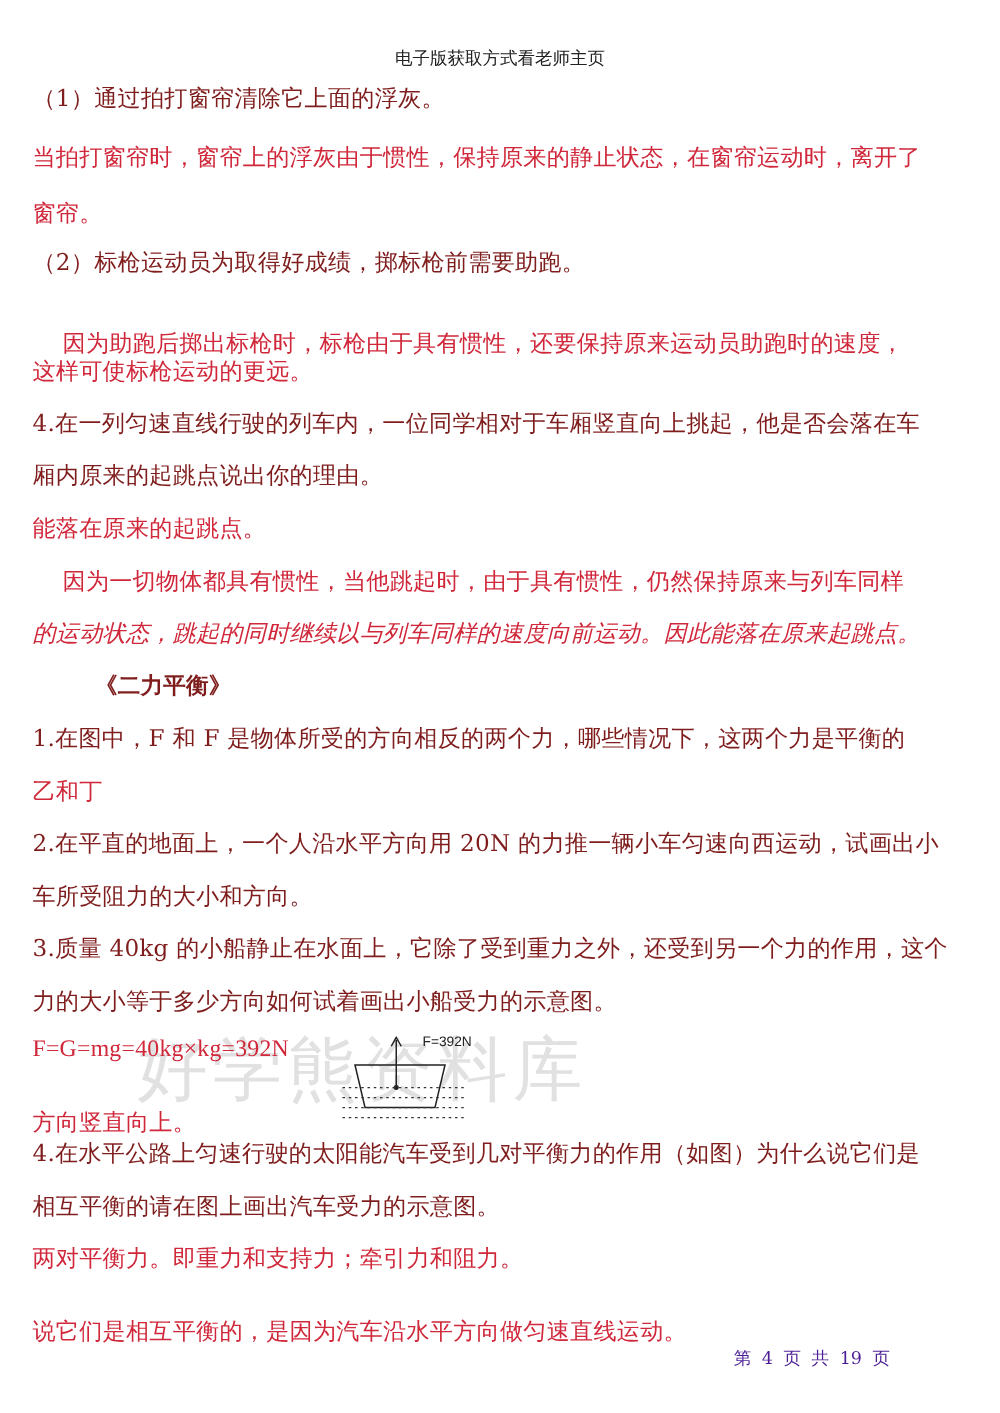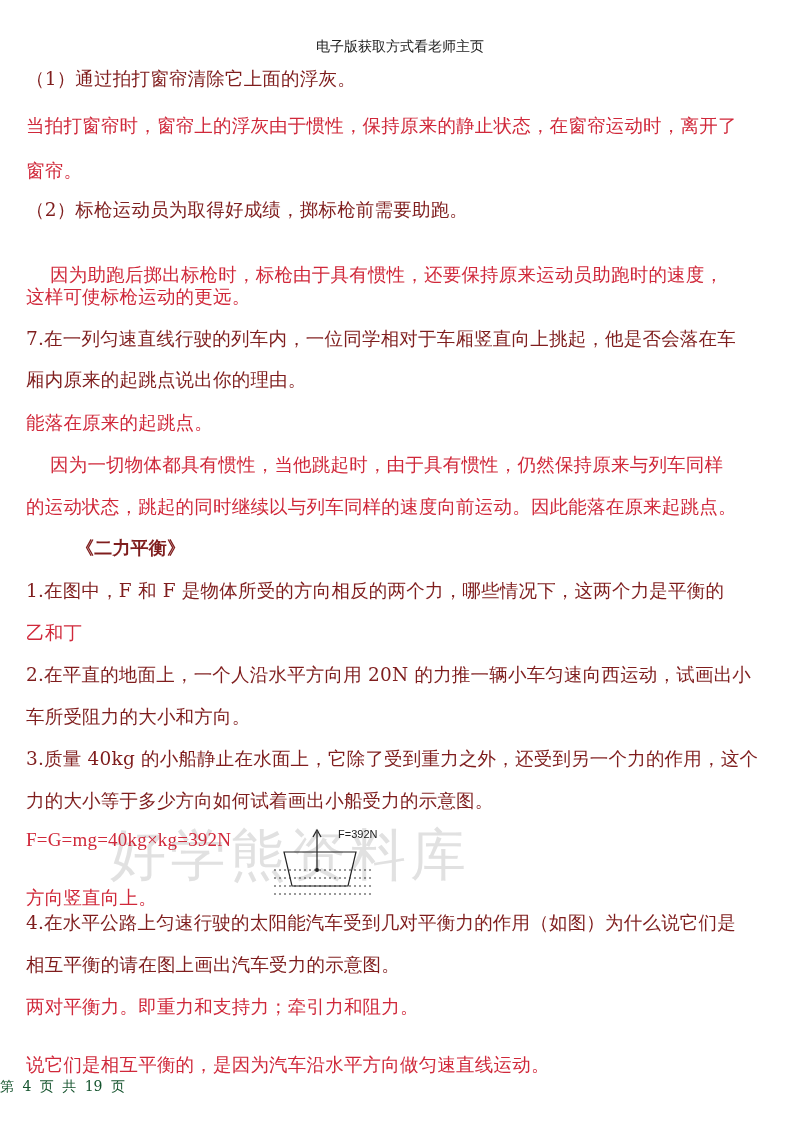--- a/index.html
+++ b/index.html
@@ -61,44 +61,44 @@
       font-family: "Liberation Sans", "DejaVu Sans", sans-serif;
       font-size: 11px;
       color: #222;
       text-align: center;
     }
     .page-footer {
       position: absolute;
       top: 1078px;
       left: 0;
       width: 712px;
-      text-align: left;
+      text-align: right;
       font-size: 14px;
-      color: #14532d;
+      color: #4c1d95;
       word-spacing: 4px;
     }
   </style>
 </head>
 <body>
 
 <div class="page-header">电子版获取方式看老师主页</div>
 
 <div class="line black" style="top:66px;">（1）通过拍打窗帘清除它上面的浮灰。</div>
 <div class="line red" style="top:113px;">当拍打窗帘时，窗帘上的浮灰由于惯性，保持原来的静止状态，在窗帘运动时，离开了</div>
 <div class="line red" style="top:158px;">窗帘。</div>
 
 <div class="line black" style="top:197px;">（2）标枪运动员为取得好成绩，掷标枪前需要助跑。</div>
 <div class="line red indent" style="top:242px;margin-top:20px;">因为助跑后掷出标枪时，标枪由于具有惯性，还要保持原来运动员助跑时的速度，</div>
 <div class="line red" style="top:284px;">这样可使标枪运动的更远。</div>
 
-<div class="line black" style="top:326px;">7.在一列匀速直线行驶的列车内，一位同学相对于车厢竖直向上挑起，他是否会落在车</div>
+<div class="line black" style="top:326px;">4.在一列匀速直线行驶的列车内，一位同学相对于车厢竖直向上挑起，他是否会落在车</div>
 <div class="line black" style="top:367px;">厢内原来的起跳点说出你的理由。</div>
 <div class="line red" style="top:410px;">能落在原来的起跳点。</div>
 <div class="line red indent" style="top:452px;">因为一切物体都具有惯性，当他跳起时，由于具有惯性，仍然保持原来与列车同样</div>
-<div class="line red" style="top:494px;">的运动状态，跳起的同时继续以与列车同样的速度向前运动。因此能落在原来起跳点。</div>
+<div class="line red" style="top:494px;font-style:italic;">的运动状态，跳起的同时继续以与列车同样的速度向前运动。因此能落在原来起跳点。</div>
 
 <div class="line black bold" style="top:536px; left:30px;">《二力平衡》</div>
 
 <div class="line black" style="top:578px;">1.在图中，F 和 F 是物体所受的方向相反的两个力，哪些情况下，这两个力是平衡的</div>
 <div class="line red" style="top:620px;">乙和丁</div>
 
 <div class="line black" style="top:662px;">2.在平直的地面上，一个人沿水平方向用 20N 的力推一辆小车匀速向西运动，试画出小</div>
 <div class="line black" style="top:704px;">车所受阻力的大小和方向。</div>
 
 <div class="line black" style="top:746px;">3.质量 40kg 的小船静止在水面上，它除了受到重力之外，还受到另一个力的作用，这个</div>

